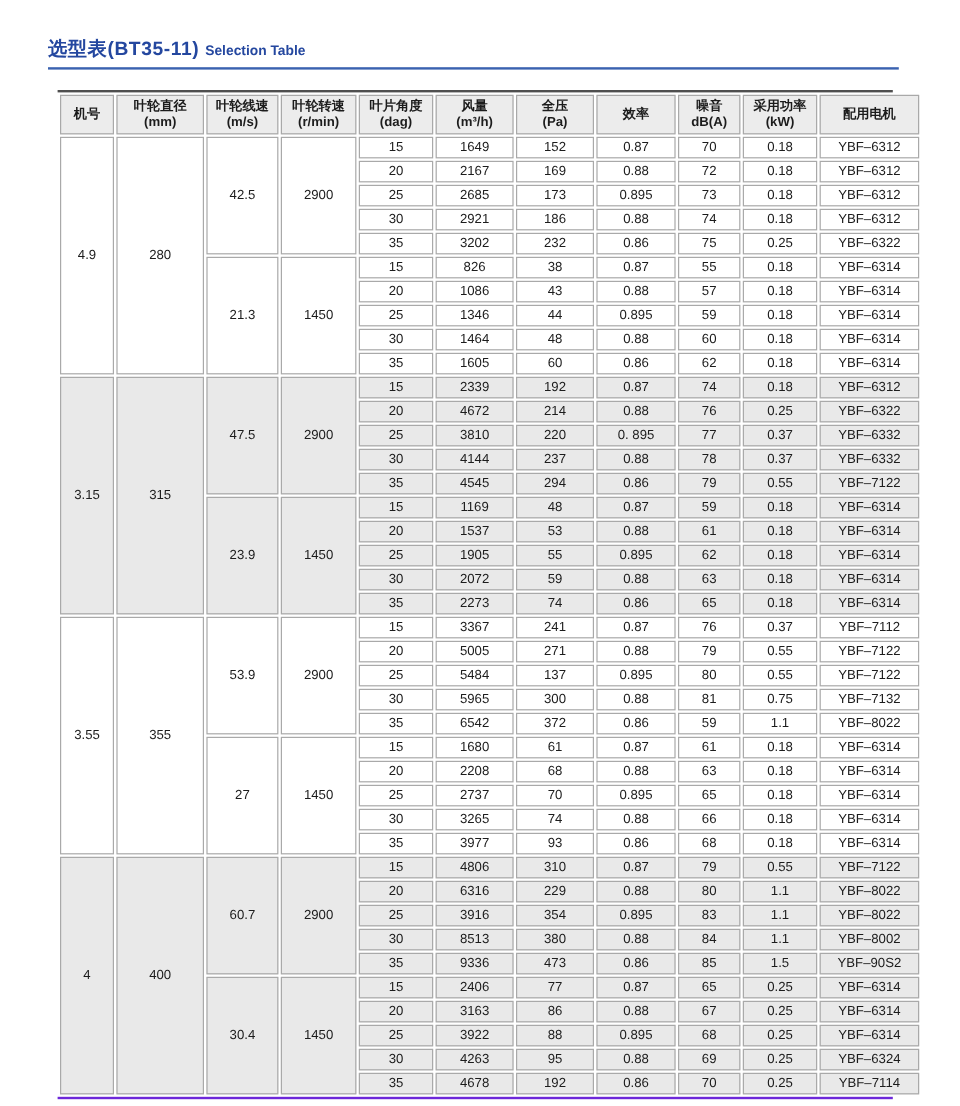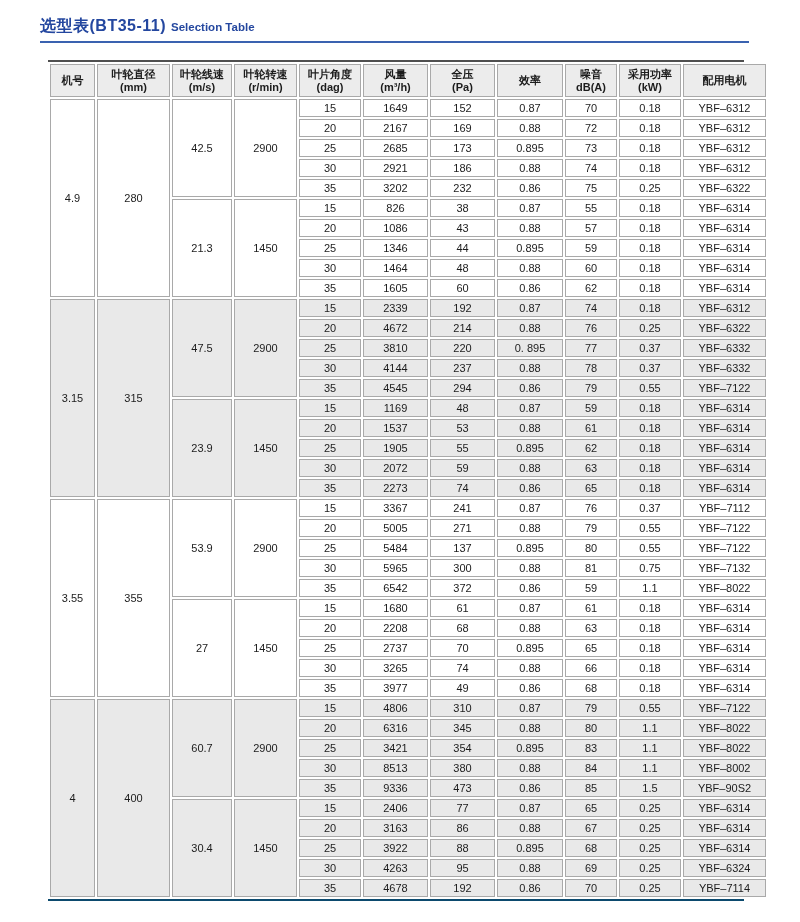--- a/index.html
+++ b/index.html
@@ -9,21 +9,21 @@
     width: 800px;
     font-family: "Liberation Sans", "DejaVu Sans", sans-serif;
   }
   .page {
     position: relative;
     width: 800px;
     height: 922px;
     overflow: hidden;
   }
   .title-row {
-    margin: 16px 40px 0 40px;
+    margin: 31px 40px 0 40px;
     white-space: nowrap;
   }
   .title-zh {
     color: #24479f;
     font-size: 16px;
     font-weight: bold;
     letter-spacing: 0.5px;
   }
   .title-en {
     color: #24479f;
@@ -34,21 +34,21 @@
   .title-rule {
     margin: 4px 0 0 40px;
     width: 709px;
     height: 2px;
     background: #3a62b0;
   }
   .table-wrap {
     margin: 17px 0 0 48px;
     width: 696px;
     border-top: 2px solid #4f4f4f;
-    border-bottom: 2px solid #0c4a6e;
+    border-bottom: 2px solid #6d28d9;
     background: #ffffff;
   }
   table.sel {
     width: 100%;
     border-collapse: separate;
     border-spacing: 2px;
     table-layout: fixed;
   }
   table.sel th, table.sel td {
     border: 1px solid #a9a9a9;
@@ -421,21 +421,21 @@
             <td>3265</td>
             <td>74</td>
             <td>0.88</td>
             <td>66</td>
             <td>0.18</td>
             <td>YBF–6314</td>
           </tr>
           <tr>
             <td>35</td>
             <td>3977</td>
-            <td>49</td>
+            <td>93</td>
             <td>0.86</td>
             <td>68</td>
             <td>0.18</td>
             <td>YBF–6314</td>
           </tr>
           <tr>
             <td class="gray" rowspan="10">4</td>
             <td class="gray" rowspan="10">400</td>
             <td class="gray" rowspan="5">60.7</td>
             <td class="gray" rowspan="5">2900</td>
@@ -443,29 +443,29 @@
             <td class="gray">4806</td>
             <td class="gray">310</td>
             <td class="gray">0.87</td>
             <td class="gray">79</td>
             <td class="gray">0.55</td>
             <td class="gray">YBF–7122</td>
           </tr>
           <tr>
             <td class="gray">20</td>
             <td class="gray">6316</td>
-            <td class="gray">345</td>
+            <td class="gray">229</td>
             <td class="gray">0.88</td>
             <td class="gray">80</td>
             <td class="gray">1.1</td>
             <td class="gray">YBF–8022</td>
           </tr>
           <tr>
             <td class="gray">25</td>
-            <td class="gray">3421</td>
+            <td class="gray">3916</td>
             <td class="gray">354</td>
             <td class="gray">0.895</td>
             <td class="gray">83</td>
             <td class="gray">1.1</td>
             <td class="gray">YBF–8022</td>
           </tr>
           <tr>
             <td class="gray">30</td>
             <td class="gray">8513</td>
             <td class="gray">380</td>

